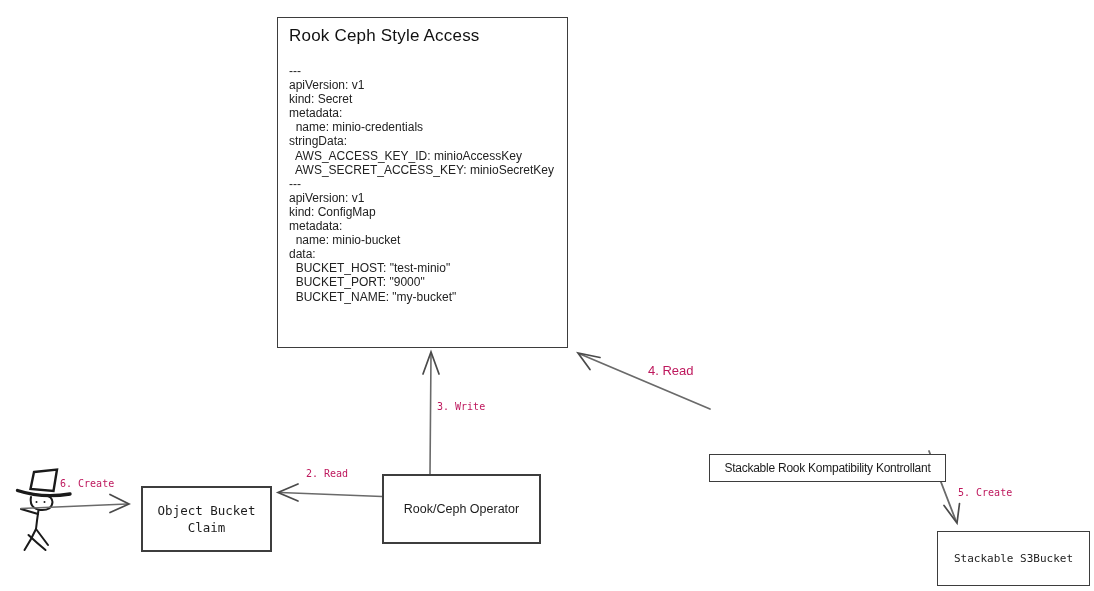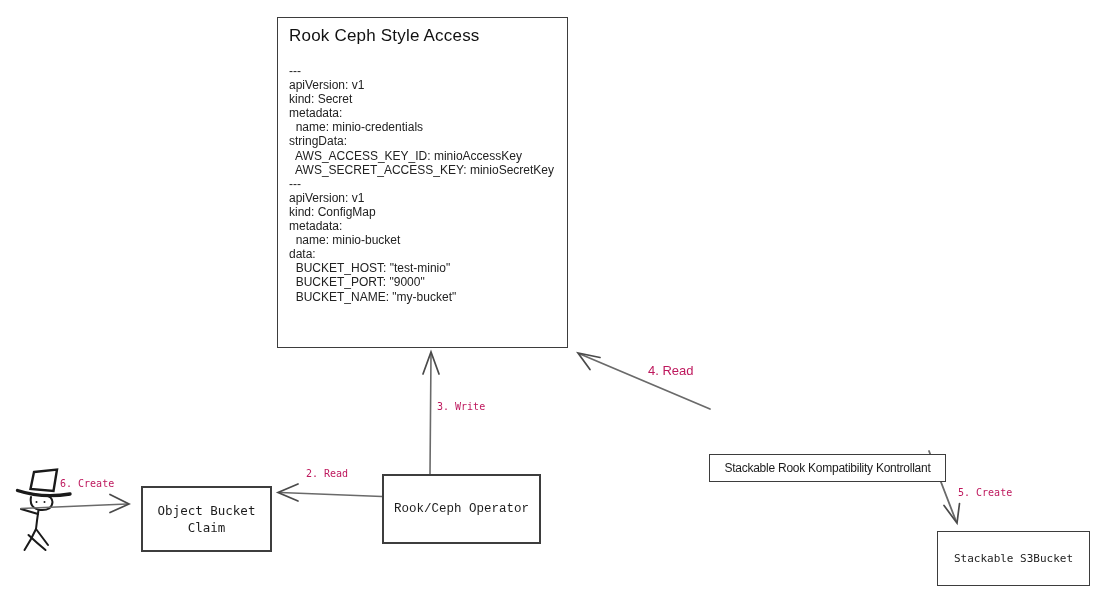--- a/index.html
+++ b/index.html
@@ -61,21 +61,21 @@
     font-family: "DejaVu Sans Mono", monospace;
     font-size: 12.5px;
     line-height: 1.4;
     padding: 0 2px;
     margin-top: 28px;
   }
   .node-operator {
     left: 382px; top: 474px;
     width: 159px; height: 70px;
     border-width: 2px;
-    font-family: Liberation Mono, monospace;
+    font-family: Liberation Sans, sans-serif;
     font-size: 12.5px;
     white-space: nowrap;
   }
   .node-kontrollant {
     left: 709px; top: 406px;
     width: 237px; height: 28px;
     border-width: 1.5px;
     font-size: 12px;
     letter-spacing: -0.25px;
     white-space: nowrap;

